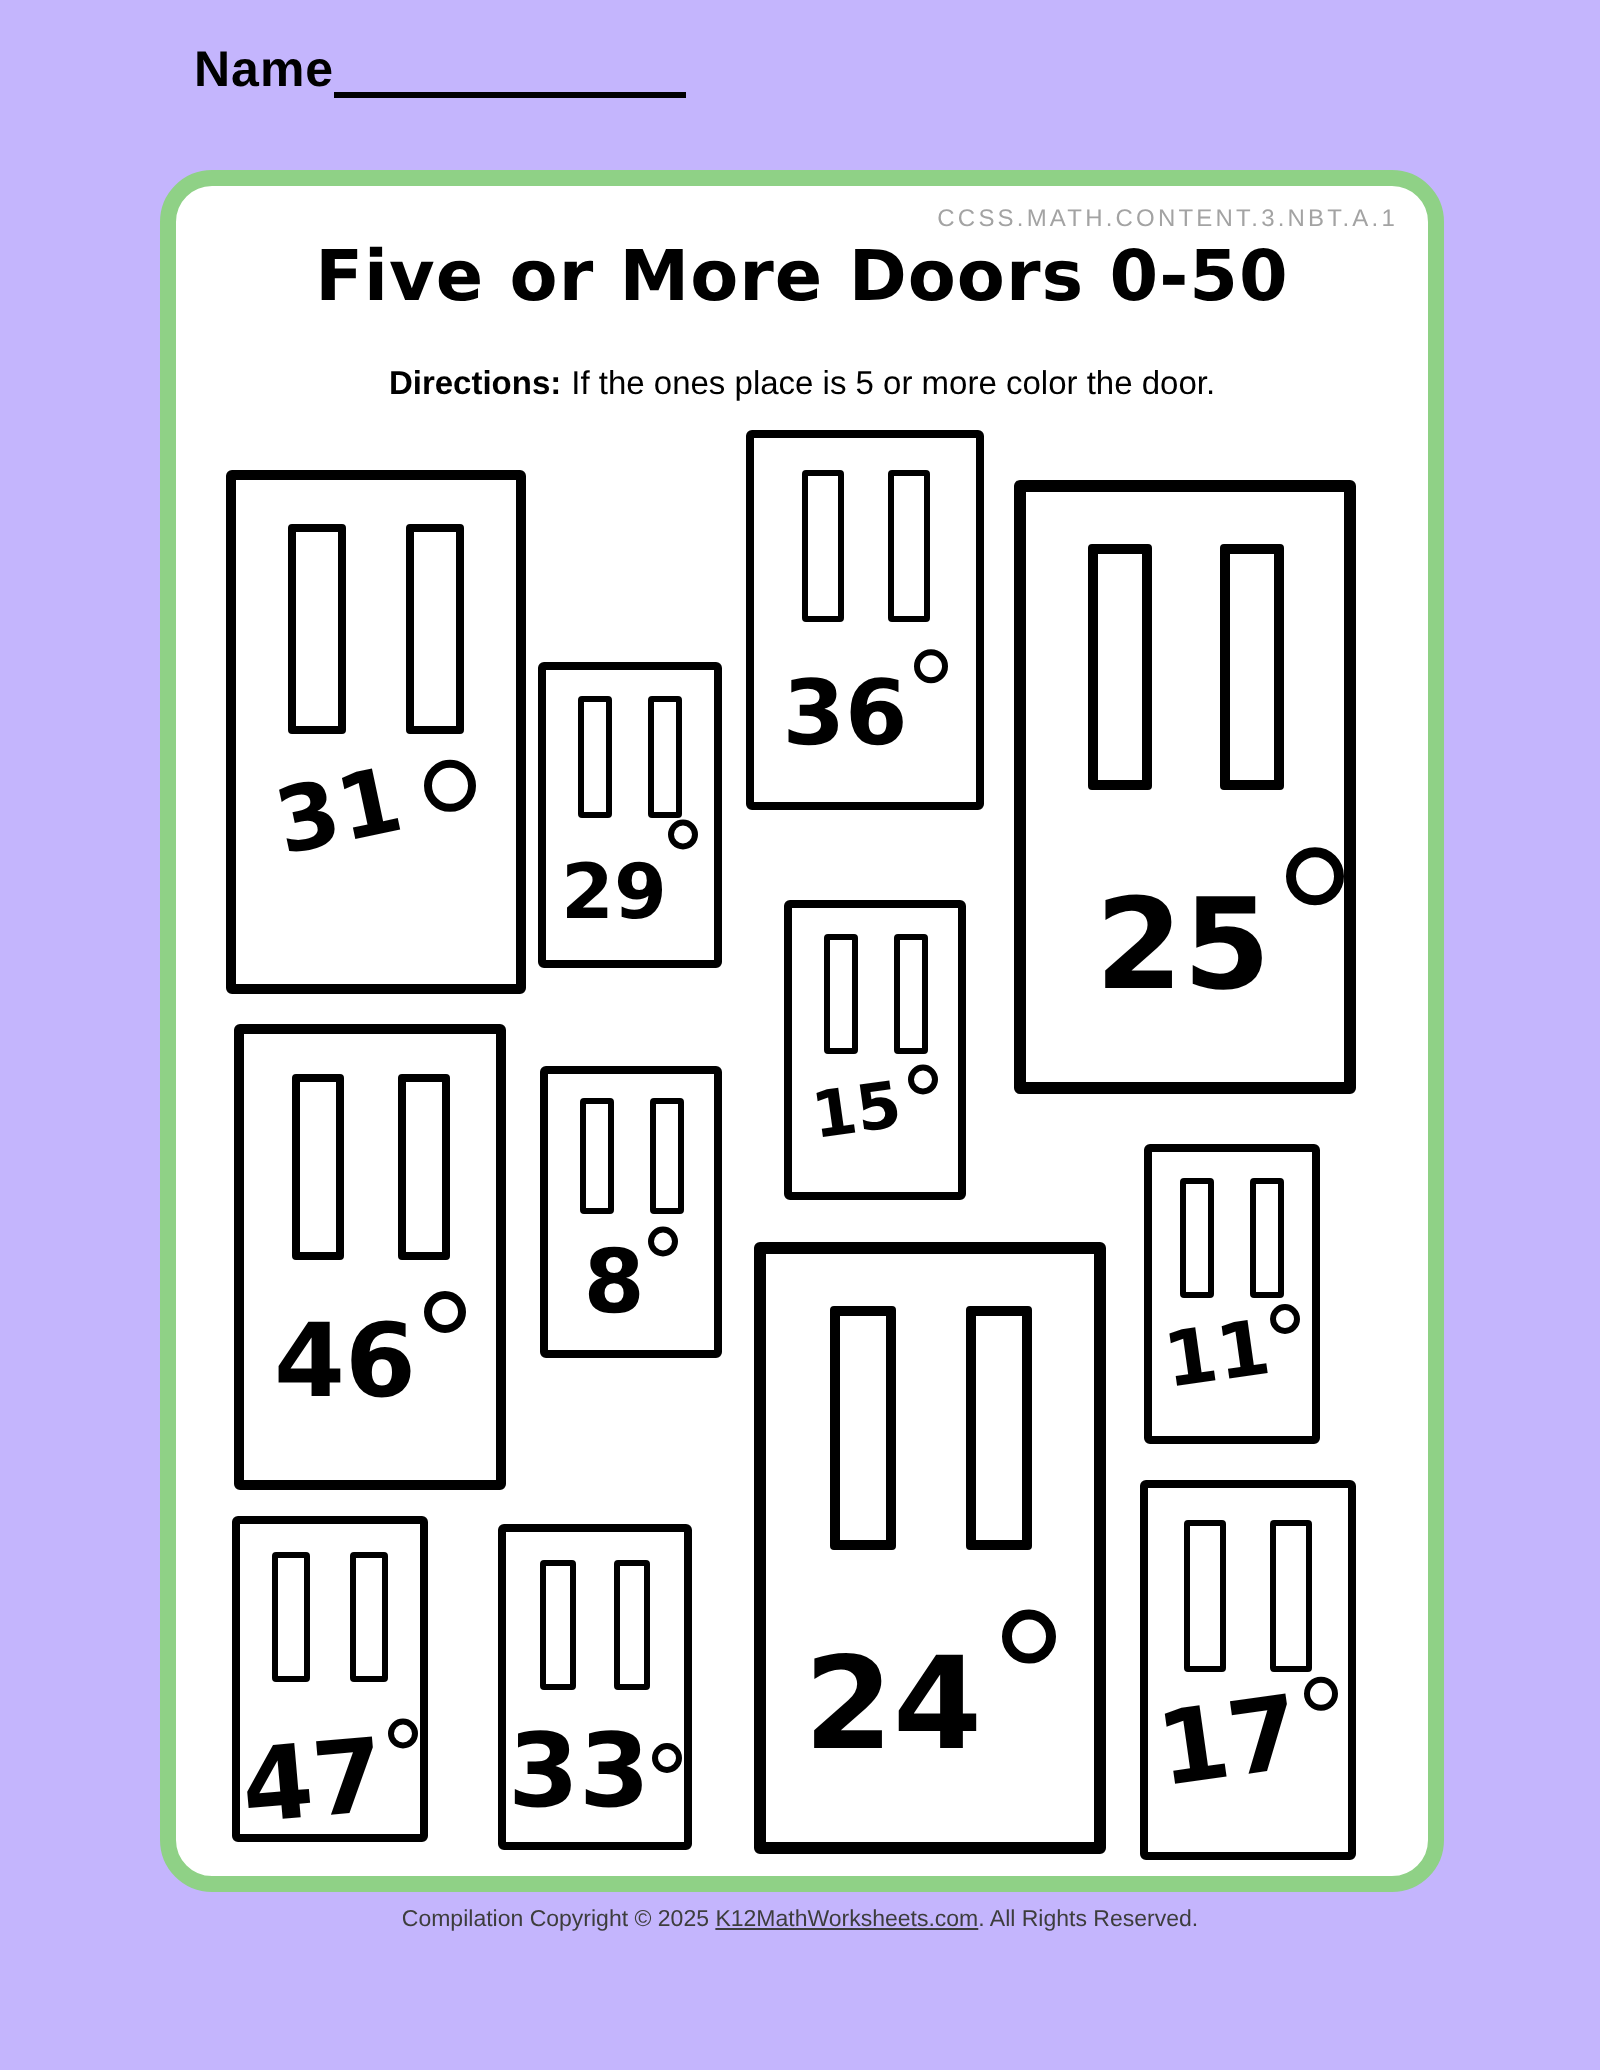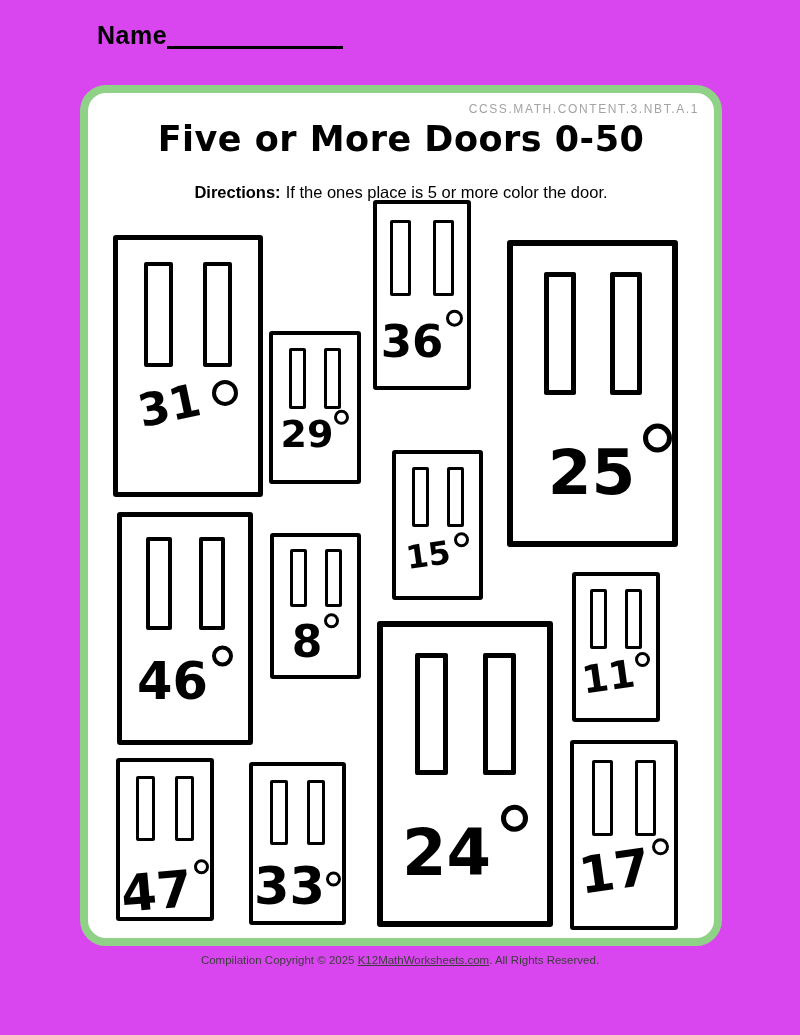--- a/index.html
+++ b/index.html
@@ -1,17 +1,17 @@
 <!DOCTYPE html>
 <html><head>
 <meta charset="utf-8">
 <style>
   html,body{margin:0;padding:0;background:#fff;}
   body{width:800px;height:1035px;font-family:"Liberation Sans",sans-serif;color:#000;}
-  .sheet{position:relative;width:800px;height:1035px;background:#d946ef;overflow:hidden;}
+  .sheet{position:relative;width:800px;height:1035px;background:#c4b5fd;overflow:hidden;}
 
   
   .name-row{position:absolute;left:97px;top:20px;display:flex;align-items:flex-end;}
   .name-label{font-size:25px;font-weight:bold;letter-spacing:.5px;line-height:1.1;}
   .name-line{display:inline-block;width:176px;height:26px;border-bottom:3px solid #000;}
 
   
   .frame{position:absolute;left:80px;top:85px;width:642px;height:861px;box-sizing:border-box;
          border:8px solid #c4b5fd;border-radius:26px;background:#fff;}
   .standard{position:absolute;top:9px;right:15px;font-size:12px;letter-spacing:1.6px;color:#a3a3a3;}
@@ -51,37 +51,37 @@
         <div class="door" style="left: 33px; top: 150px; width: 150px; height: 262px; border-width: 5px;">
           <div class="door-panels" style="top: 22px; gap: 30px;">
             <span class="panel" style="width: 29px; height: 105px; border-width: 4px;"></span>
             <span class="panel" style="width: 29px; height: 105px; border-width: 4px;"></span>
           </div>
           <div class="num-row" style="top: 143px;">
             <span class="door-num" style="font-size: 45px; transform: rotate(-12deg);">31</span>
             <span class="knob" style="height: 26px; width: 26px; border-width: 4px; margin-left: 12px; transform: translateY(-12%);"></span>
           </div>
         </div>
-        <div class="door" style="left: 293px; top: 115px; width: 98px; height: 190px; border-width: 4px;">
+        <div class="door" style="left: 293px; top: 130px; width: 119px; height: 190px; border-width: 4px;">
           <div class="door-panels" style="top: 16px; gap: 22px;">
             <span class="panel" style="width: 21px; height: 76px; border-width: 3px;"></span>
             <span class="panel" style="width: 21px; height: 76px; border-width: 3px;"></span>
           </div>
           <div class="num-row" style="top: 115px;">
             <span class="door-num" style="font-size: 45px;">36</span>
             <span class="knob" style="height: 17px; width: 17px; border-width: 3px; margin-left: 3px; transform: translateY(-55%);"></span>
           </div>
         </div>
         <div class="door" style="left: 189px; top: 246px; width: 92px; height: 153px; border-width: 4px;">
           <div class="door-panels" style="top: 13px; gap: 18px;">
             <span class="panel" style="width: 17px; height: 61px; border-width: 3px;"></span>
             <span class="panel" style="width: 17px; height: 61px; border-width: 3px;"></span>
           </div>
           <div class="num-row" style="top: 80px;">
-            <span class="door-num" style="font-size: 38px;">29</span>
+            <span class="door-num" style="font-size: 38px; margin-top: 12px;">29</span>
             <span class="knob" style="height: 15px; width: 15px; border-width: 3px; margin-left: 1px; transform: translateY(-35%);"></span>
           </div>
         </div>
         <div class="door" style="left: 427px; top: 155px; width: 171px; height: 307px; border-width: 6px;">
           <div class="door-panels" style="top: 26px; gap: 34px;">
             <span class="panel" style="width: 32px; height: 123px; border-width: 5px;"></span>
             <span class="panel" style="width: 32px; height: 123px; border-width: 5px;"></span>
           </div>
           <div class="num-row" style="top: 195px;">
             <span class="door-num" style="font-size: 63px; margin-left: 35px;">25</span>

